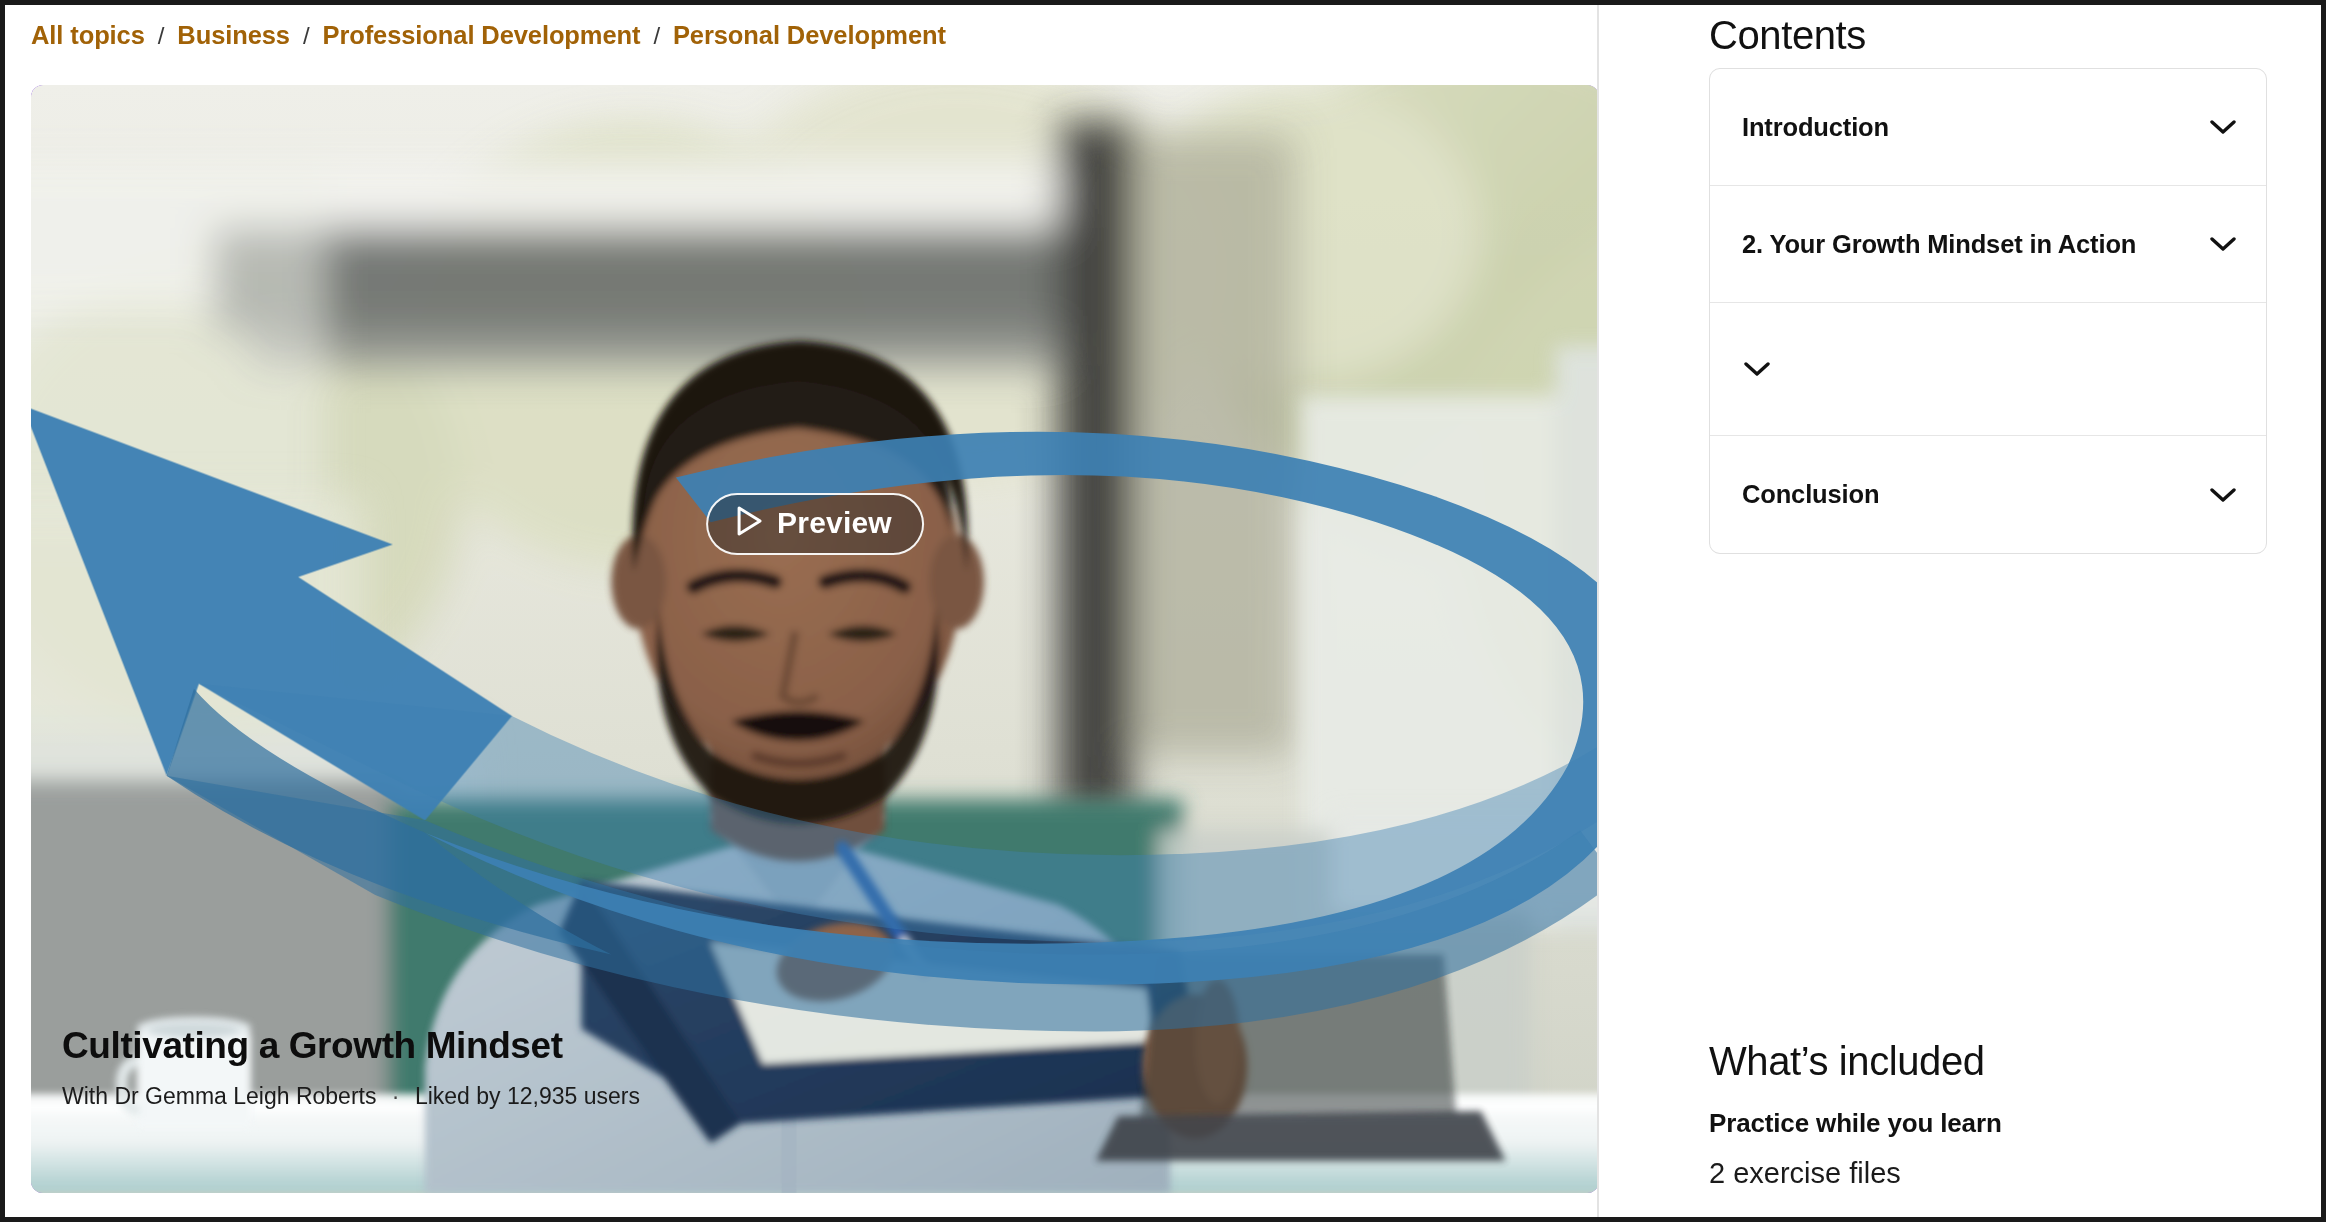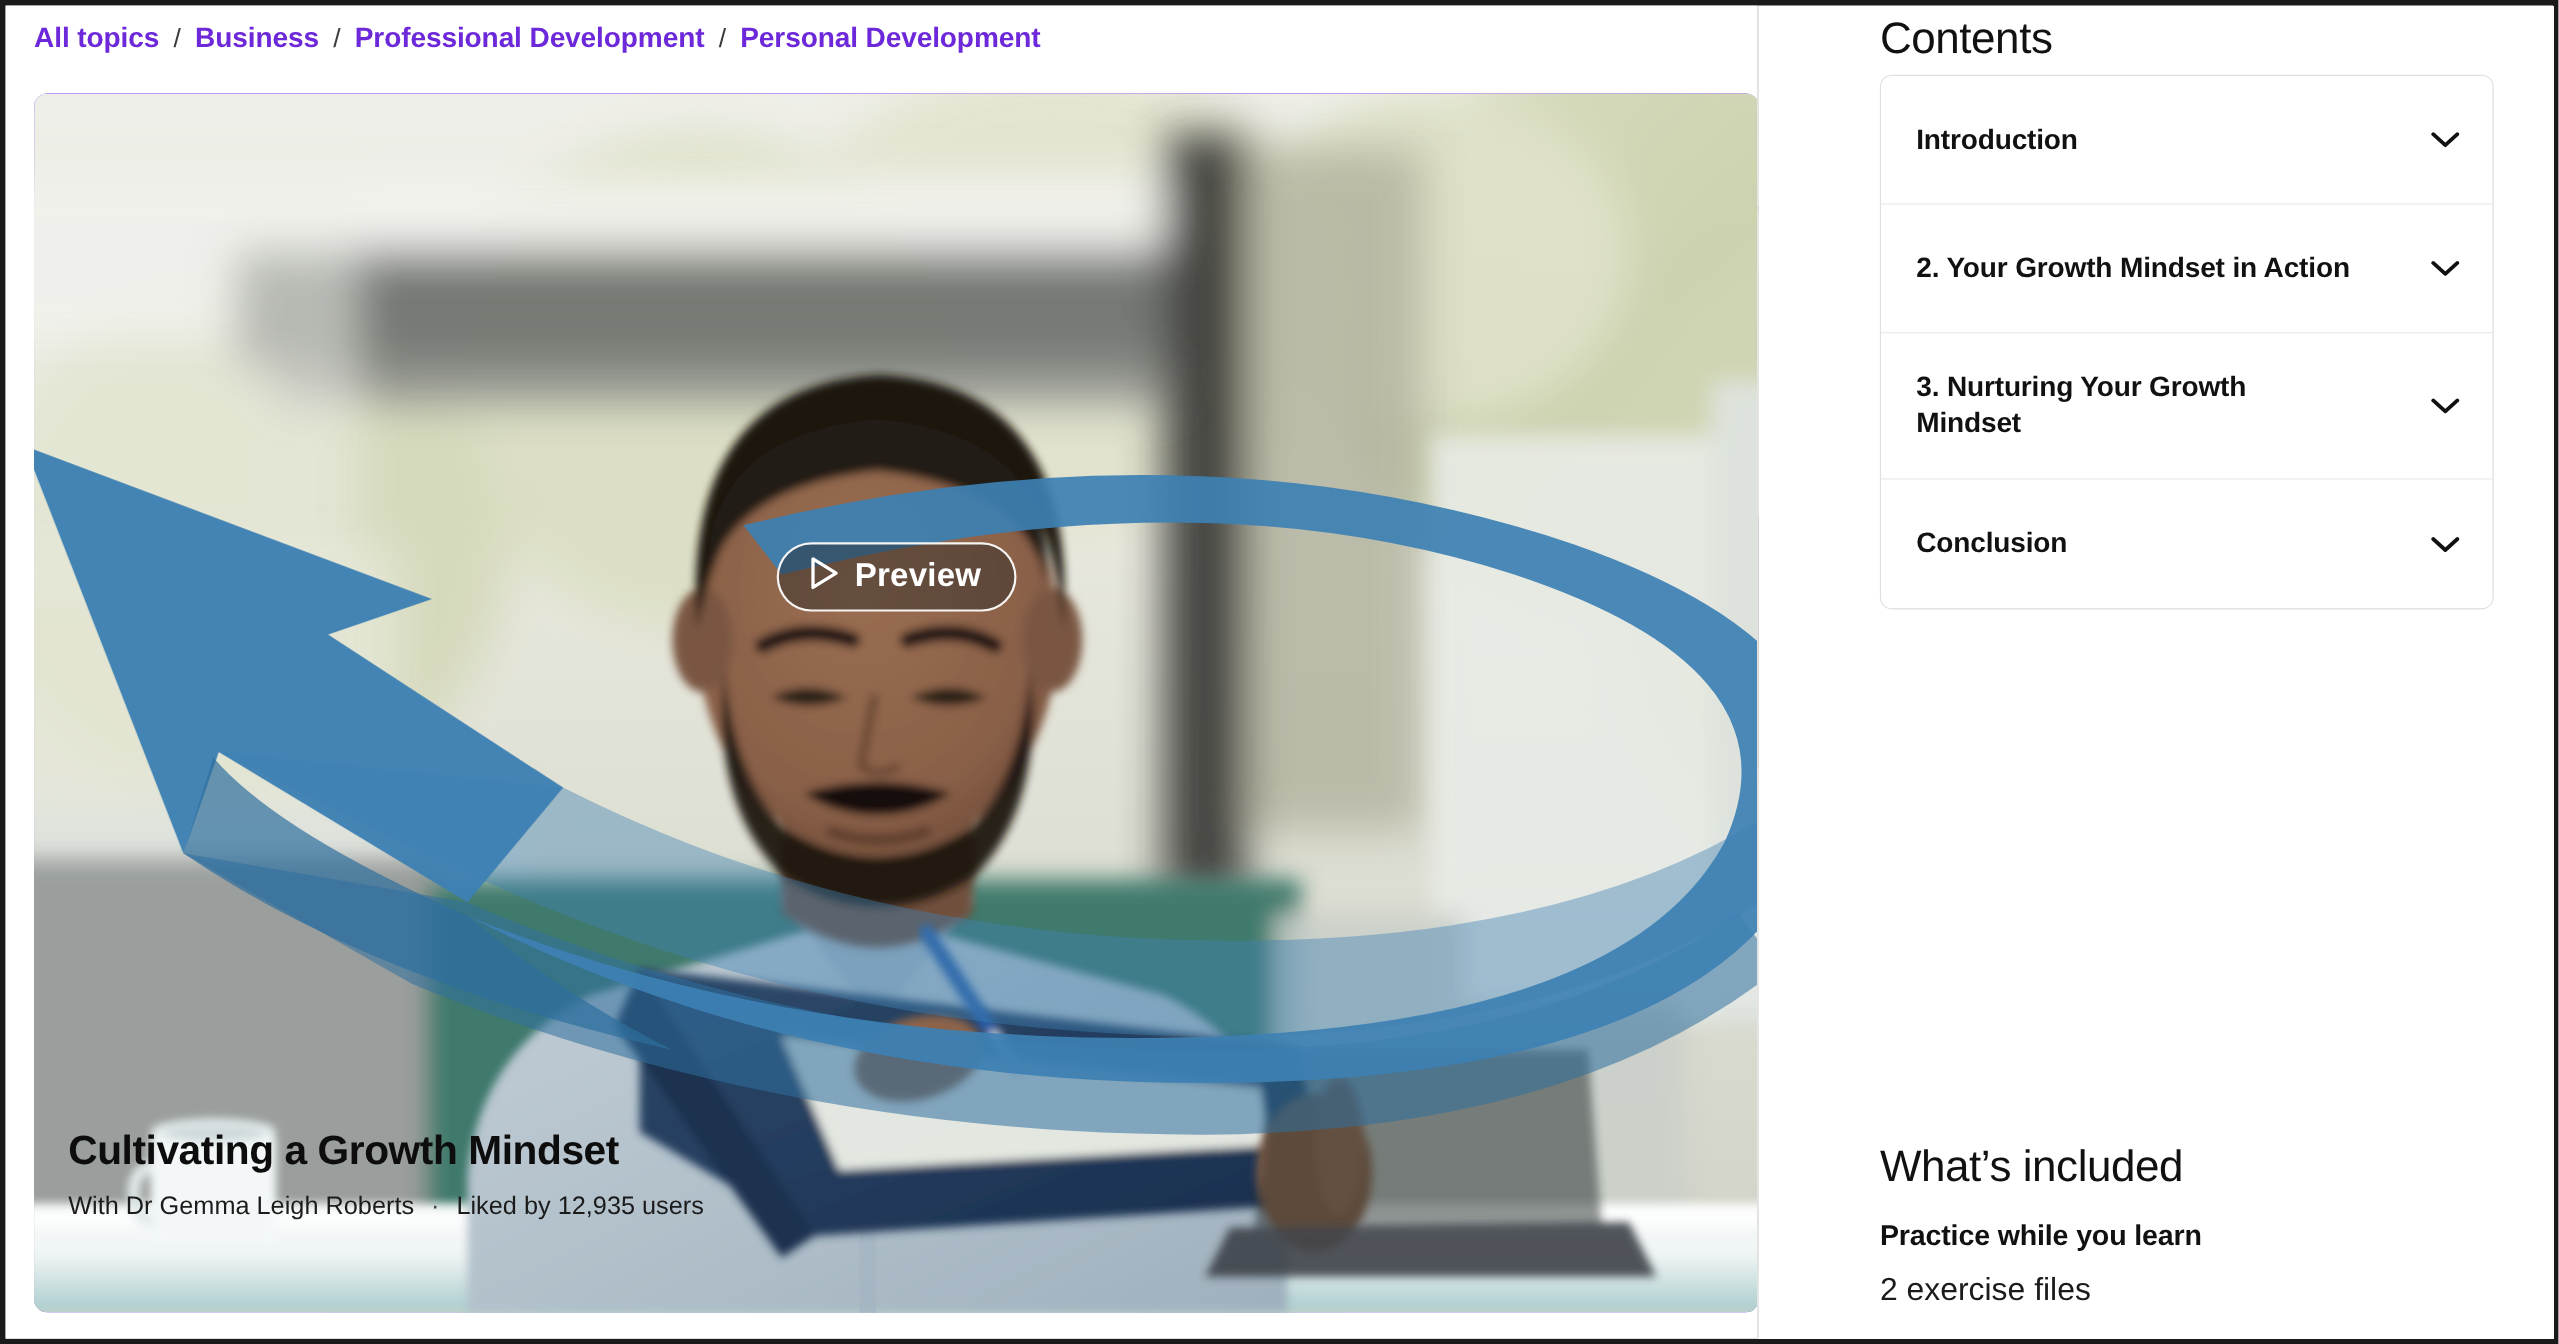--- a/index.html
+++ b/index.html
@@ -36,21 +36,21 @@
     left: 26px; top: 16px;
     display: flex;
     align-items: baseline;
     gap: 0px;
     font-size: 25.5px;
     font-weight: 700;
     letter-spacing: -0.1px;
     white-space: nowrap;
   }
   #breadcrumb .crumb {
-    color: #6d28d9;
+    color: #a16207;
     text-decoration: none;
     cursor: pointer;
   }
   #breadcrumb .sep {
     color: #3a3a3a;
     font-weight: 400;
     padding: 0 13px;
     font-size: 24px;
   }
 
@@ -436,21 +436,20 @@
       <div class="toc-item h1">
         <span class="toc-label">2. Your Growth Mindset in Action</span>
         <span class="chev">
           <svg width="26" height="16" viewBox="0 0 26 16" aria-hidden="true">
             <path d="M2 3 L13 13 L24 3" fill="none" stroke="#111111" stroke-width="3.4" stroke-linecap="round" stroke-linejoin="round"></path>
           </svg>
         </span>
       </div>
 
       <div class="toc-item h2">
-        <span class="toc-label wrap">3. Nurturing Your Growth Mindset</span>
         <span class="chev">
           <svg width="26" height="16" viewBox="0 0 26 16" aria-hidden="true">
             <path d="M2 3 L13 13 L24 3" fill="none" stroke="#111111" stroke-width="3.4" stroke-linecap="round" stroke-linejoin="round"></path>
           </svg>
         </span>
       </div>
 
       <div class="toc-item h1">
         <span class="toc-label">Conclusion</span>
         <span class="chev">

